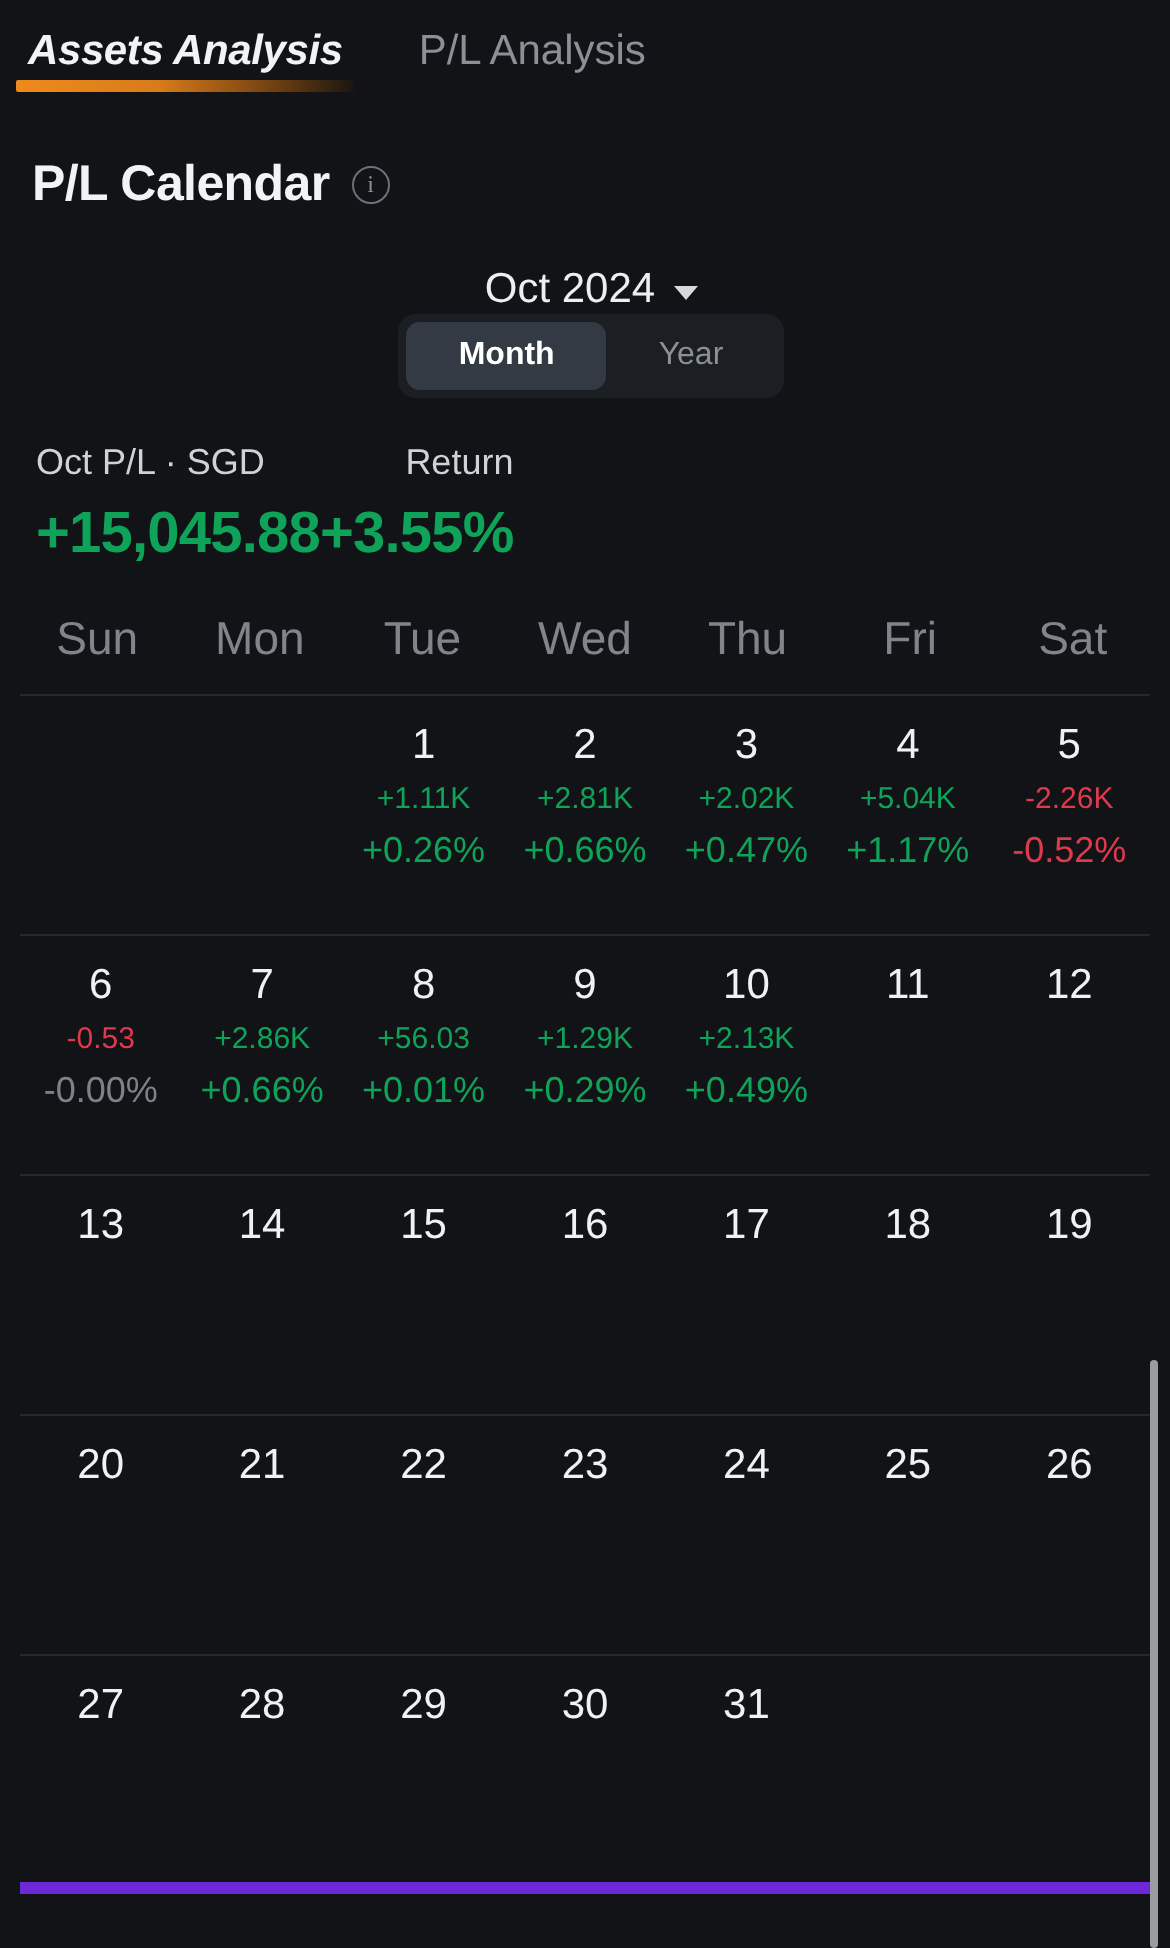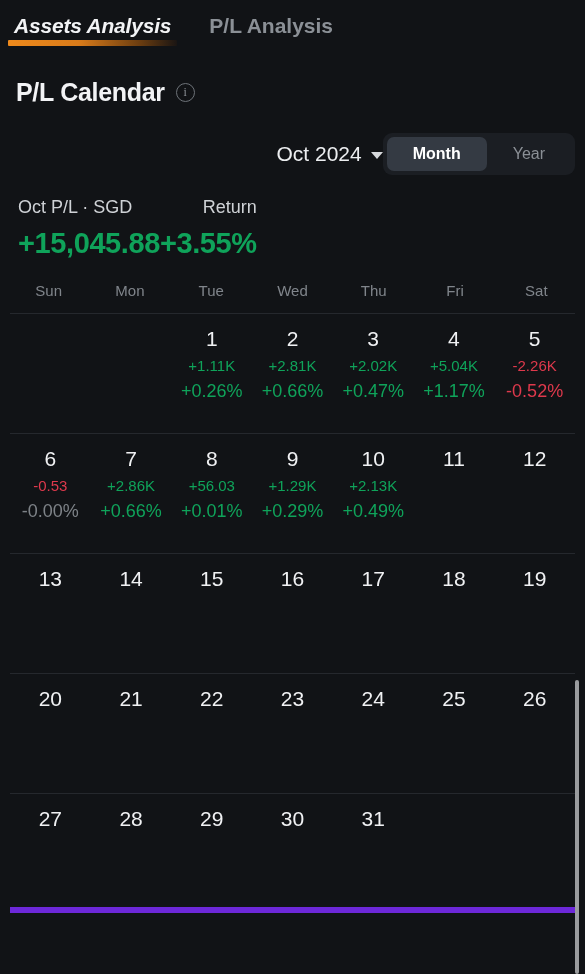--- a/index.html
+++ b/index.html
@@ -15,52 +15,52 @@
   
   .tabbar { display:flex; align-items:flex-start; gap:26px; padding:14px 0 0 8px; }
   .tab { position:relative; font-size:21px; padding:0 6px 10px 6px; white-space:nowrap; }
   .tab-active {
     color:#f2f3f5; font-weight:bold; font-style:italic; letter-spacing:-.2px;
   }
   .tab-active .underline {
     position:absolute; left:0; right:0; bottom:2px; height:6px; border-radius:1px;
     background:linear-gradient(90deg,#ef8a1c 0%, #d97b1a 42%, #6b3d10 78%, #1a1513 100%);
   }
-  .tab-inactive { color:#8b9096; font-weight:bold; font-style:normal; }
+  .tab-inactive { color:#8b9096; font-weight:normal; font-style:normal; }
 
   
   .title-row { display:flex; align-items:center; gap:11px; padding:30px 0 0 16px; }
   .page-title { font-size:25px; font-weight:bold; color:#f2f3f5; letter-spacing:-.3px; }
   .info-icon { width:19px; height:19px; border:1.6px solid #6d7278; border-radius:50%;
     display:flex; align-items:center; justify-content:center;
     font-size:12px; color:#8b9096; font-family:"Liberation Serif", serif; line-height:1; padding-bottom:1px; }
 
   
-  .ctl-row { display:flex; align-items:center; justify-content:flex-end; padding:26px 10px 0 16px; }
+  .ctl-row { display:flex; align-items:center; justify-content:space-between; padding:26px 10px 0 16px;flex-direction:column; }
   .month-sel { display:flex; align-items:center; gap:9px; font-size:21px; color:#eceef0; }
   .caret { width:0; height:0; border-left:6px solid transparent; border-right:6px solid transparent;
     border-top:7px solid #d7d9dc; margin-top:3px; }
   .seg { display:flex; background:#1b1e23; border-radius:9px; padding:4px; }
   .seg-btn { font-size:16px; padding:8px 26px; border-radius:7px; color:#8b9096; white-space:nowrap; }
   .seg-btn.on { background:#343a43; color:#ffffff; font-weight:bold; }
 
   
   .sum-row { display:flex; justify-content:flex-start; align-items:flex-end; padding:22px 18px 0 18px; }
   .sum-col { display:flex; flex-direction:column; gap:9px; }
   .sum-col.right { align-items:flex-end; }
   .sum-label { font-size:18px; color:#cfd2d6; }
   .sum-val { font-size:29px; font-weight:bold; letter-spacing:-.4px; }
   .pos { color:#0fa35a; }
   .neg { color:#de394c; }
   .zero { color:#7d8287; }
 
   
   .cal { padding-top:22px; }
   .wk-head { display:grid; grid-template-columns:repeat(7,1fr); padding:0 8px; }
-  .wk-head div { text-align:center; font-size:15px; color:#80858b; padding-bottom:14px; }
+  .wk-head div { text-align:center; font-size:23px; color:#80858b; padding-bottom:14px; }
   .week { display:grid; grid-template-columns:repeat(7,1fr);
           border-top:1px solid #25282d; margin:0 10px; height:120px; }
   .cell { display:flex; flex-direction:column; align-items:center; padding-top:14px; gap:9px; }
   .day-num { font-size:21px; color:#f0f1f3; line-height:1; }
   .cell-amt { font-size:15px; line-height:1; }
   .cell-pct { font-size:18px; line-height:1; }
   .week.last { border-bottom:6px solid #6d28d9; }
 
   
   .scrollbar { position:absolute; right:6px; top:680px; width:4px; height:294px;

